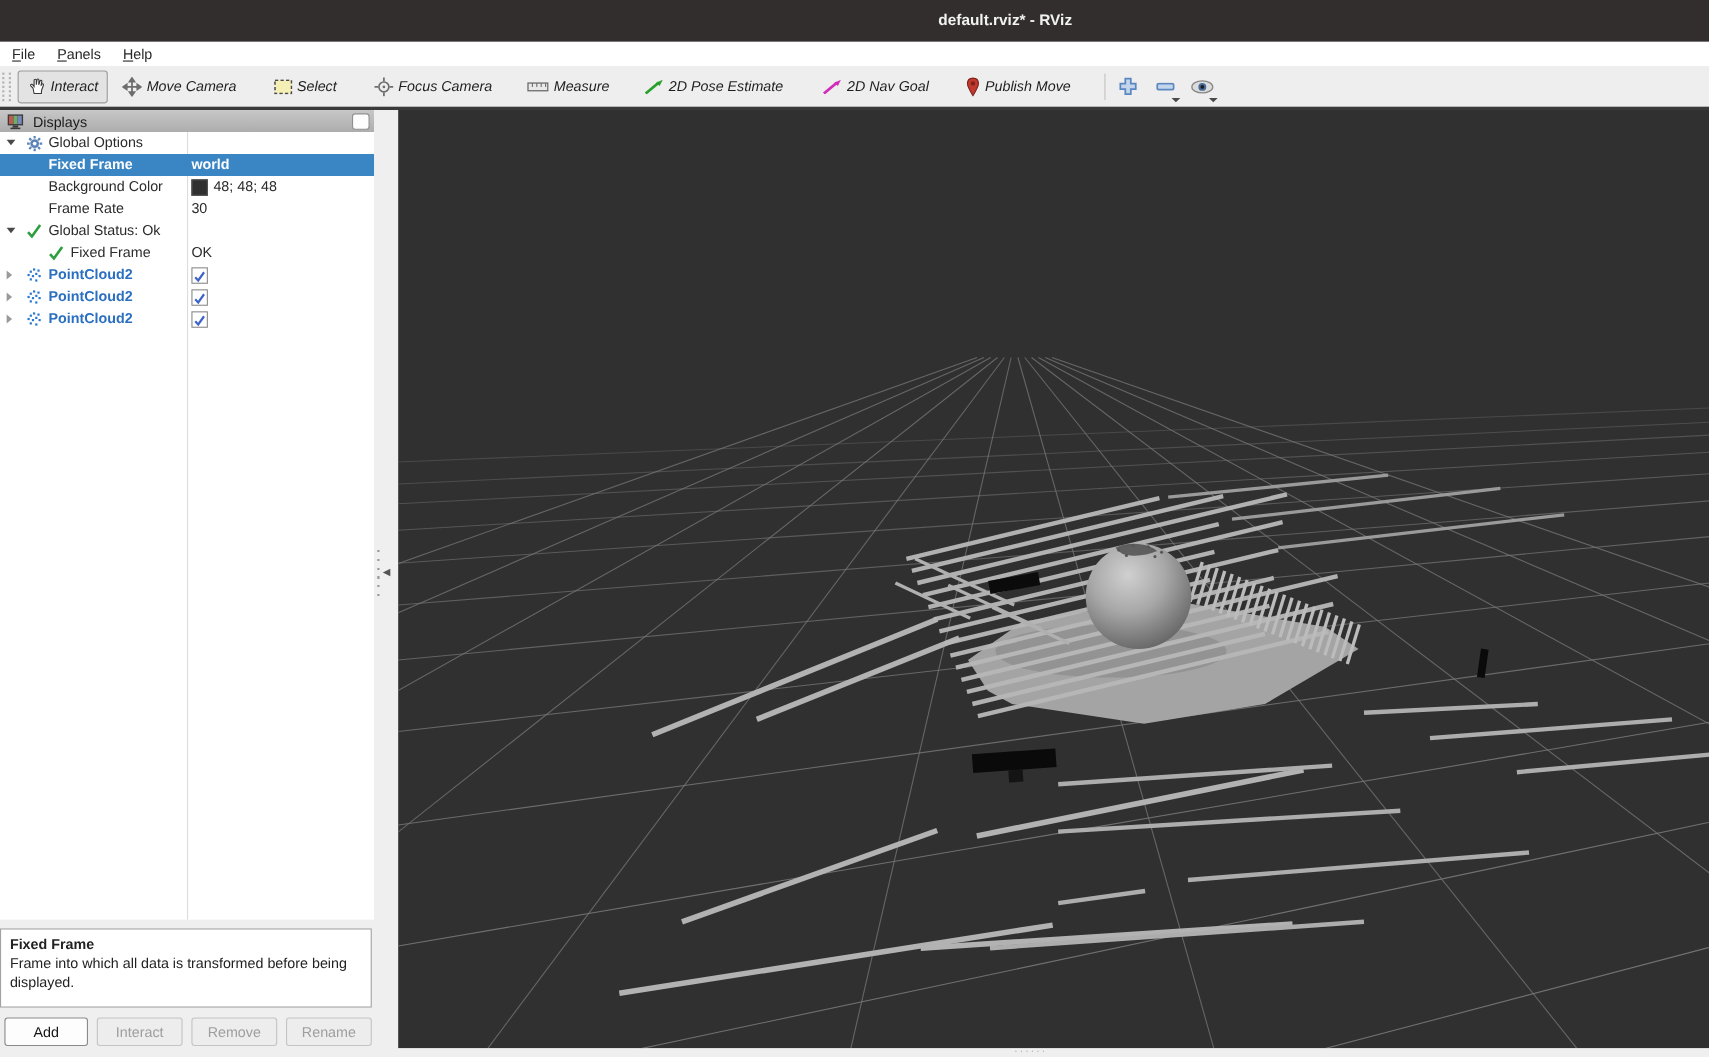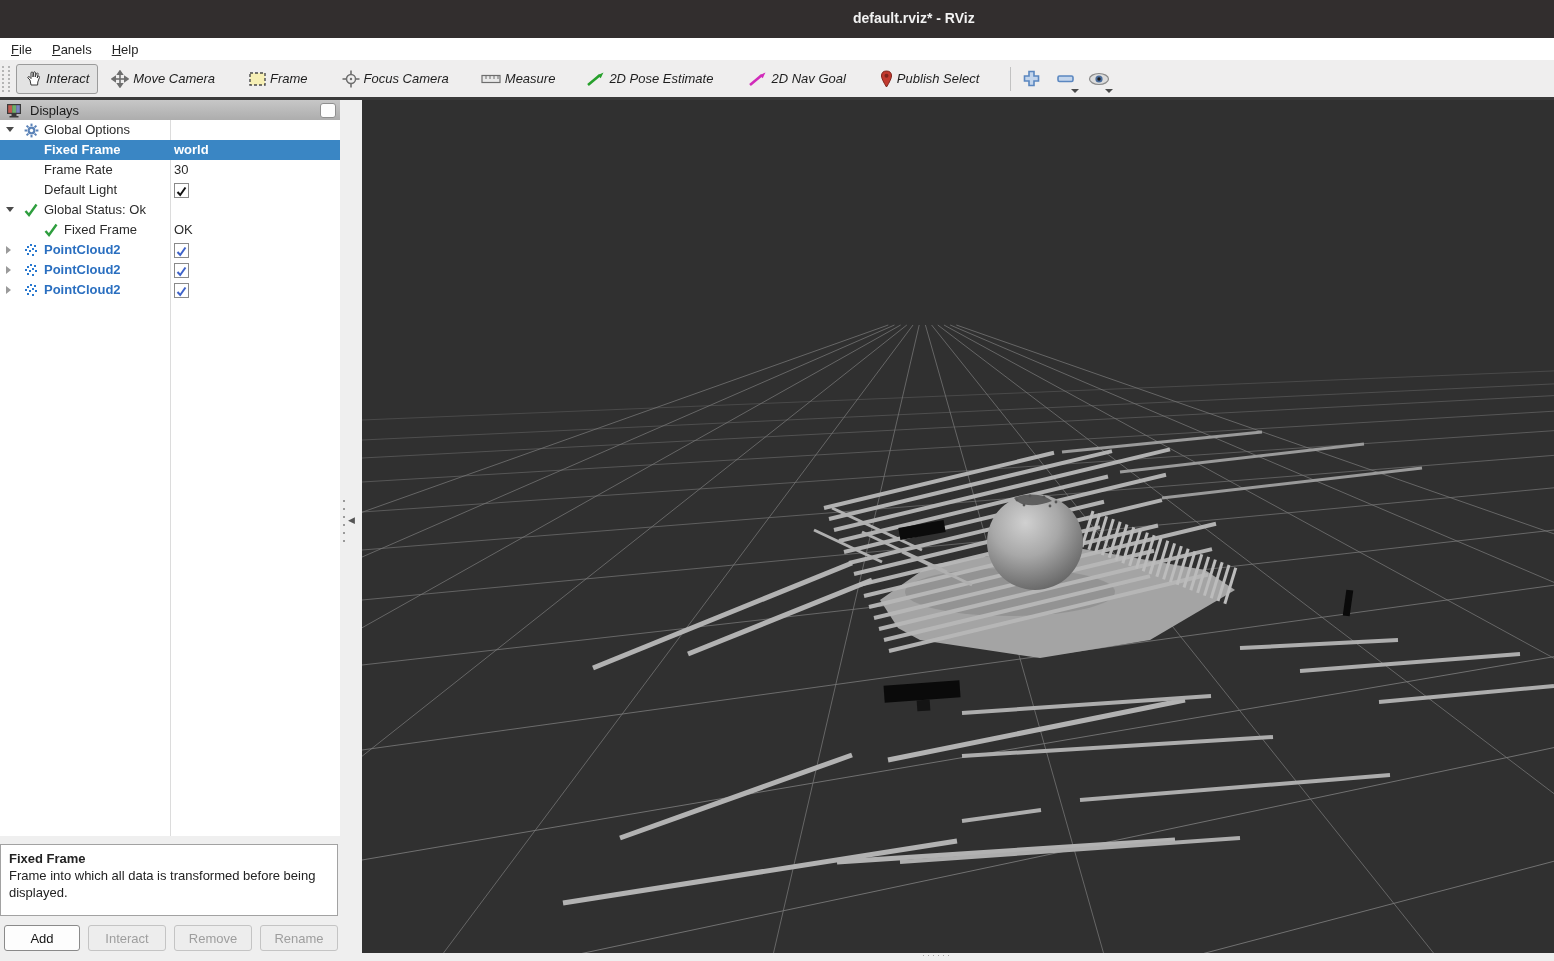--- a/index.html
+++ b/index.html
@@ -99,21 +99,21 @@
           <path d="M17 9 L13.8 6.8 L13.8 11.2 Z"></path>
       </g>
     </svg>
     <span>Move Camera</span>
   </button>
 
   <button class="tool" style="margin-left:16px">
     <svg width="17" height="14" viewBox="0 0 17 14">
       <rect x="1" y="1" width="15" height="12" fill="#f6efb5" stroke="#4a4a4a" stroke-width="1.4" stroke-dasharray="3 2"></rect>
     </svg>
-    <span>Frame</span>
+    <span>Select</span>
   </button>
 
   <button class="tool" style="margin-left:16px">
     <svg width="18" height="18" viewBox="0 0 18 18">
       <circle cx="9" cy="9" r="4.5" fill="none" stroke="#6e6e6e" stroke-width="1.5"></circle>
       <circle cx="9" cy="9" r="1.2" fill="#6e6e6e"></circle>
       <g stroke="#6e6e6e" stroke-width="1.6">
         <line x1="9" y1="0.5" x2="9" y2="4"></line>
           <line x1="9" y1="14" x2="9" y2="17.5"></line>
         <line x1="0.5" y1="9" x2="4" y2="9"></line>
@@ -150,21 +150,21 @@
       <path d="M16.5 0.5 L10.5 3.2 L13.7 6.2 Z" fill="#d12bba"></path>
     </svg>
     <span>2D Nav Goal</span>
   </button>
 
   <button class="tool" style="margin-left:16px">
     <svg width="13" height="18" viewBox="0 0 13 18">
       <path d="M6.5 1 Q11.5 1 11.5 6 Q11.5 9 6.5 17 Q1.5 9 1.5 6 Q1.5 1 6.5 1 Z" fill="#c1392e" stroke="#7e241c" stroke-width="1"></path>
       <circle cx="6.5" cy="5.8" r="2" fill="#7e241c"></circle>
     </svg>
-    <span>Publish Select</span>
+    <span>Publish Move</span>
   </button>
 
   <div class="tsep" style="margin-left:22px"></div>
 
   <button class="zoombtn">
     <svg width="17" height="17" viewBox="0 0 17 17">
       <path d="M6 1.5 H11 V6 H15.5 V11 H11 V15.5 H6 V11 H1.5 V6 H6 Z" fill="#c3d5ec" stroke="#5b87c0" stroke-width="1.6"></path>
     </svg>
   </button>
   <button class="zoombtn" style="margin-left:6px">
@@ -219,34 +219,31 @@
         <circle cx="7.5" cy="7.5" r="1.7" fill="#ffffff"></circle>
       </svg>
       <span class="lbl">Global Options</span>
     </div>
 
     <div class="trow sel">
       <span class="lbl" style="font-weight:bold">Fixed Frame</span>
       <span class="val" style="font-weight:bold">world</span>
     </div>
 
+    <div class="trow">
+      <span class="lbl">Background Color</span>
+      <span class="swatch"></span>
+      <span class="swtext">48; 48; 48</span>
+    </div>
 
     <div class="trow">
       <span class="lbl">Frame Rate</span>
       <span class="val">30</span>
     </div>
 
-    <div class="trow">
-      <span class="lbl">Default Light</span>
-      <span class="cb">
-        <svg width="13" height="13" viewBox="0 0 13 13">
-            <polyline points="2.5,7 5.2,10 10.5,2.5" fill="none" stroke="#111111" stroke-width="2"></polyline>
-          </svg>
-      </span>
-    </div>
 
     <div class="trow">
       <span class="exp down"></span>
       <svg class="ricon" width="14" height="14" viewBox="0 0 14 14">
         <polyline points="1.5,8 5,12 12.5,1.5" fill="none" stroke="#2e9e3e" stroke-width="2.4"></polyline>
       </svg>
       <span class="lbl">Global Status: Ok</span>
     </div>
 
     <div class="trow">

